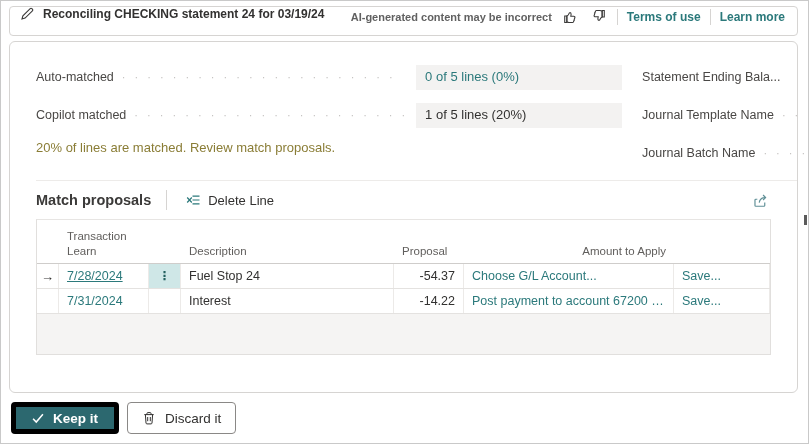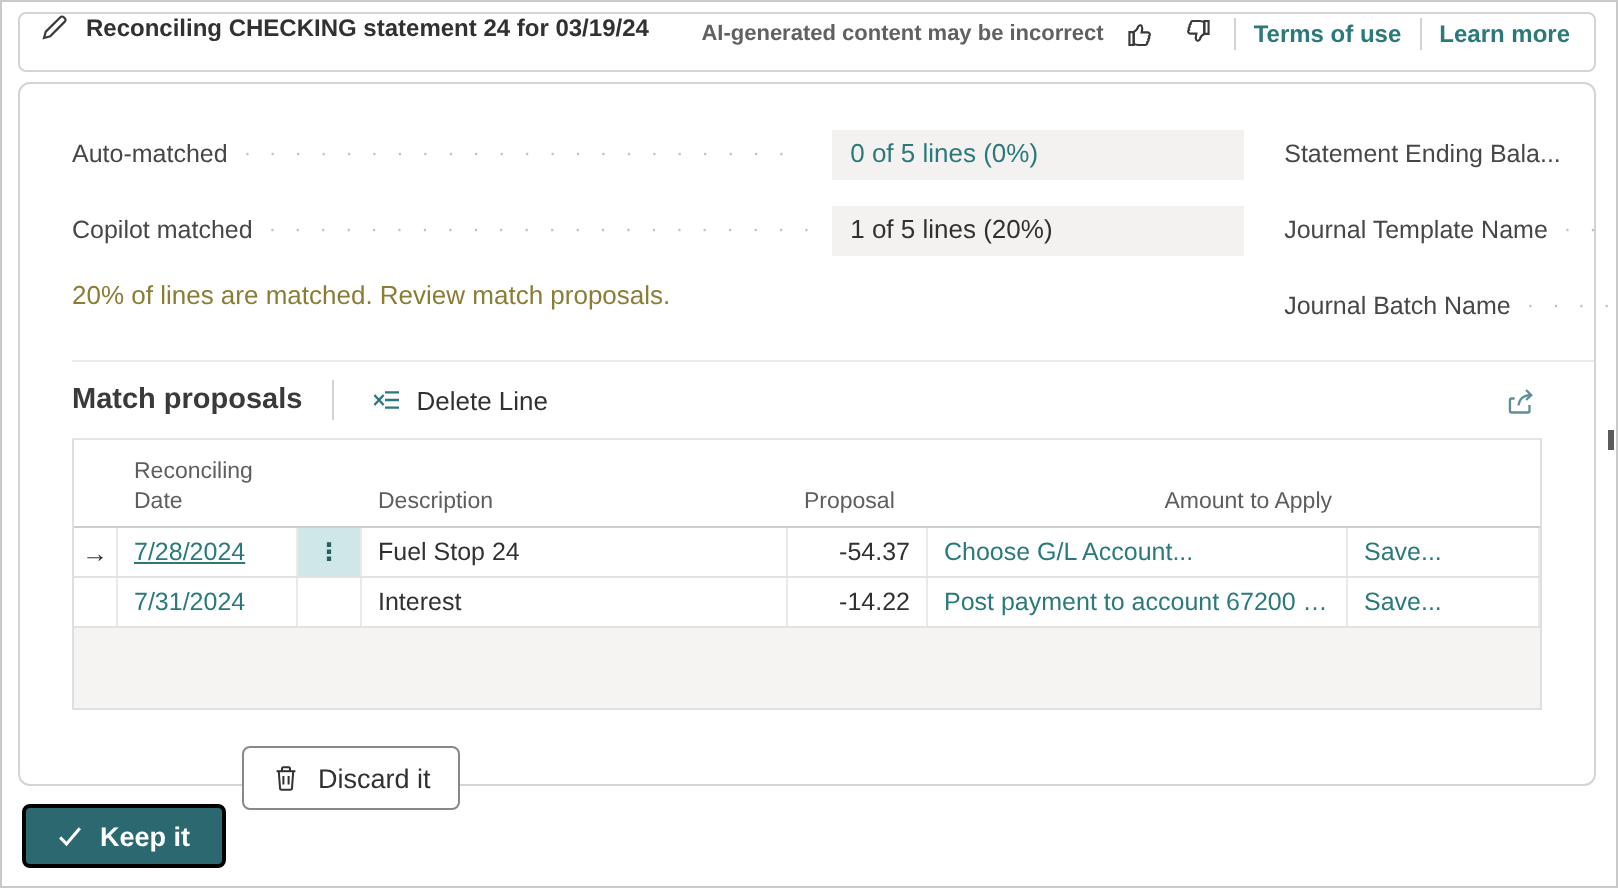--- a/index.html
+++ b/index.html
@@ -81,21 +81,21 @@
   .opt-dots { color:#23605f; font-weight:bold; font-size:12px; line-height:1;
               font-family:"DejaVu Sans", sans-serif; }
   .trow.selected .c-opts { background:#cfe7e7; }
   .trow.selected .c-date .linklike { text-decoration:underline; }
   .table-empty { height:40px; background:#f5f4f3; }
 
   
   .footer { position:absolute; left:10px; bottom:9px; display:flex; gap:8px; }
   .btn { height:32px; border-radius:4px; display:flex; align-items:center; gap:9px;
          font-family:"Liberation Sans", sans-serif; font-size:13.5px; cursor:pointer; }
-  .btn-keep { background:#2c686f; color:#fff; border:2px solid #000000; padding:0 16px; font-weight:700;margin-top:29px; }
+  .btn-keep { background:#2c686f; color:#fff; border:5px solid #000000; padding:0 16px; font-weight:700; }
   .btn-discard { background:#fff; color:#323130; border:1px solid #8a8886; padding:0 14px;justify-content:center; }
 
   .scroll-thumb { position:absolute; right:1px; top:214px; width:3px; height:10px; background:#5b5b5b; }
 </style>
 </head>
 <body>
 
 <div class="page">
 
   <div class="topbar">
@@ -182,21 +182,21 @@
           <path d="M5 6.8H3.6a.8.8 0 0 0-.8.8v5a.8.8 0 0 0 .8.8h7.6a.8.8 0 0 0 .8-.8V9.8"></path>
           <path d="M6.8 10C7.3 6.8 9.5 5.2 12.6 5.2"></path>
           <path d="M10.4 2.8l2.4 2.4-2.4 2.3"></path>
         </svg>
       </button>
     </div>
 
     <div class="ptable">
       <div class="thead">
         <div class="hcell"></div>
-        <div class="hcell">Reconciling Date</div>
+        <div class="hcell">Transaction Learn</div>
         <div class="hcell"></div>
         <div class="hcell">Description</div>
         <div class="hcell">Proposal</div>
         <div class="hcell h-amt">Amount to Apply</div>
         <div class="hcell"></div>
       </div>
       <div id="table-body">
   <div class="trow selected">
     <div class="cell c-sel">
       <span class="arrow">→</span>

